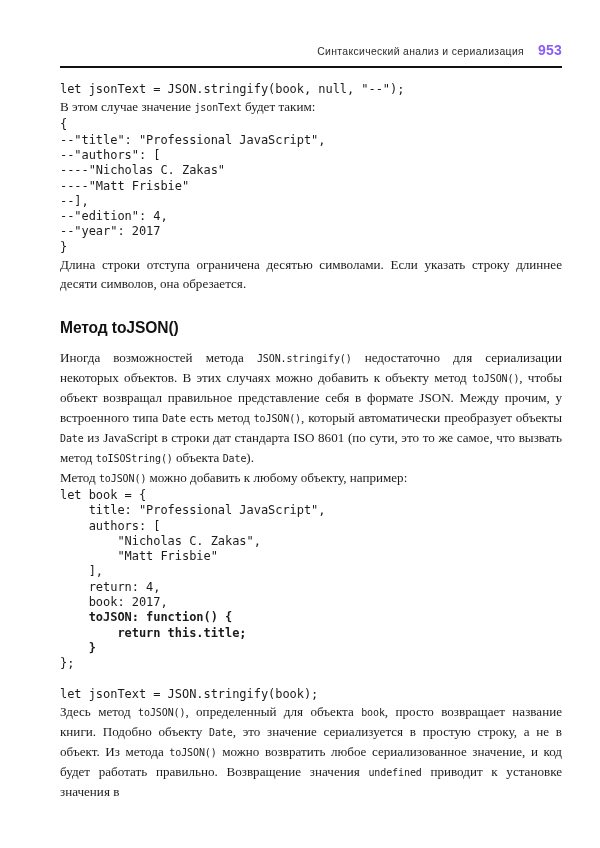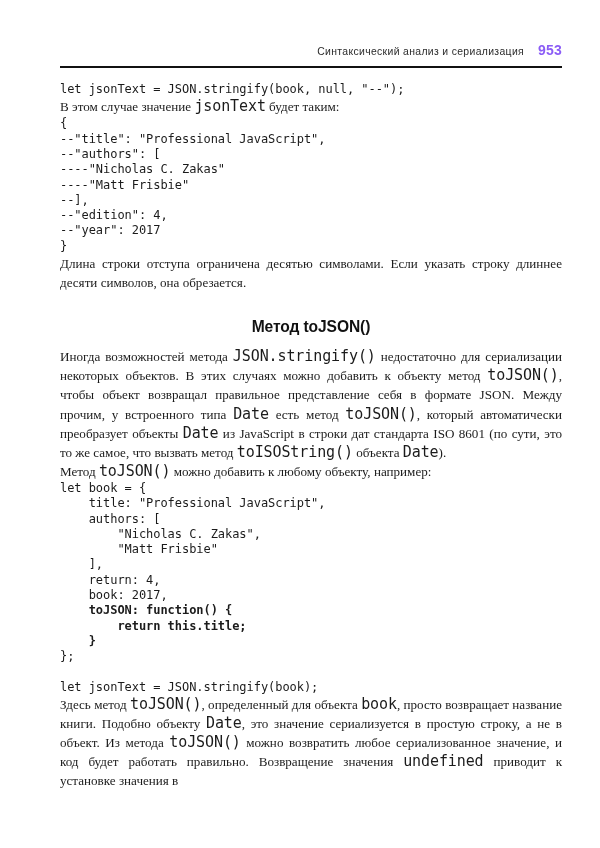--- a/index.html
+++ b/index.html
@@ -80,21 +80,21 @@
     color: #1b1b1b;
   }
   p.body + p.body { }
 
   code, .mono {
     font-family: "DejaVu Sans Mono", "Liberation Mono", monospace;
     font-size: 10.6px;
     letter-spacing: -0.1px;
     color: #1b1b1b;
   }
-  p.body code { font-size: 15px; }
+  p.body code { font-size: 10px; }
 
   pre.code {
     margin: 0;
     font-family: "DejaVu Sans Mono", "Liberation Mono", monospace;
     font-size: 12px;
     line-height: 15.3px;
     color: #1b1b1b;
     white-space: pre;
     letter-spacing: -0.05px;
   }
@@ -104,21 +104,21 @@
   .gap-after-code  { margin-top: 16px; }
 
   h2.section {
     margin: 0;
     font-family: "Liberation Sans", "DejaVu Sans", sans-serif;
     font-size: 15.6px;
     font-weight: bold;
     letter-spacing: -0.1px;
     color: #111111;
   }
-  .h2-wrap { margin-top: 26px; margin-bottom: 11px; text-align: center; }
+  .h2-wrap { margin-top: 26px; margin-bottom: 11px; }
 </style>
 </head>
 <body>
 
 <div class="page">
 
   <div class="runhead">
     <span class="runhead-title">Синтаксический анализ и сериализация</span>
     <span class="runhead-folio">953</span>
   </div>

